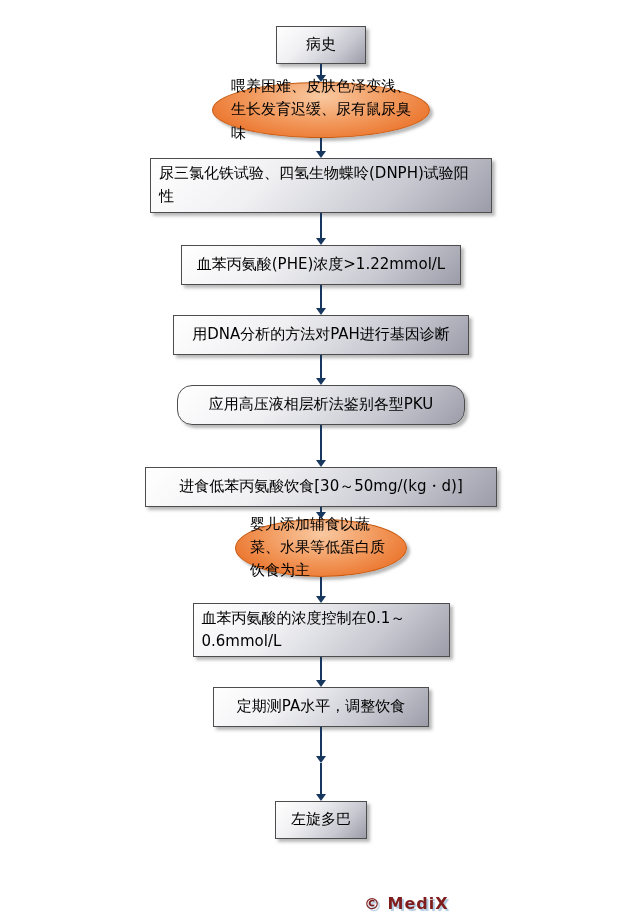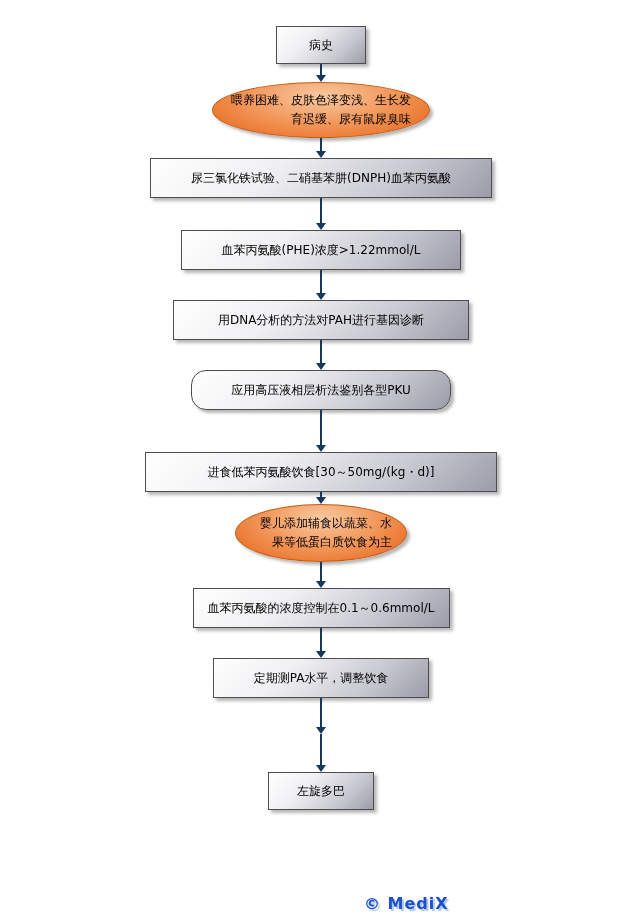--- a/index.html
+++ b/index.html
@@ -1,51 +1,51 @@
 <!DOCTYPE html>
 <html><head>
 <meta charset="utf-8">
 <style>
   html,body{margin:0;padding:0;background:#ffffff;}
   body{font-family:"DejaVu Sans","Liberation Sans",sans-serif;color:#000;}
   .canvas{position:relative;width:642px;height:919px;margin:0 auto;background:#ffffff;overflow:hidden;}
   .flow{position:absolute;top:0;left:0;width:100%;display:flex;flex-direction:column;align-items:center;}
   .title{margin-top:20px;font-size:20px;font-weight:bold;letter-spacing:3px;line-height:1.2;}
 
-  .node{display:flex;align-items:center;justify-content:center;text-align:right;
-        font-size:12px;line-height:1.55;box-sizing:border-box;padding:3px 8px;}
+  .node{display:flex;align-items:center;justify-content:center;text-align:left;
+        font-size:15px;line-height:1.55;box-sizing:border-box;padding:3px 8px;}
   .box{border:1px solid #4d4d4d;
        background:linear-gradient(135deg,#ffffff 0%,#f0f0f3 35%,#c9cad2 70%,#9b9ca8 100%);
        box-shadow:3px 3px 3px rgba(125,125,125,0.55);}
   .ellipse{border-radius:50%;border:1px solid #c55a11;
        background:radial-gradient(ellipse at 50% 25%,#f9c9a1 0%,#f29a5e 45%,#ec7b35 75%,#e2661f 100%);
        box-shadow:3px 3px 3px rgba(125,125,125,0.55);}
 
   
   .nd1{width:90px;min-height:38px;margin-top:26px;}
   .nd2{width:218px;height:56px;padding:4px 18px;}
   .nd3{width:342px;min-height:40px;}
   .nd4{width:280px;min-height:40px;}
   .nd5{width:296px;min-height:40px;}
-  .nd6{width:260px;min-height:40px;border-radius:15px;}
+  .nd6{width:288px;min-height:40px;border-radius:15px;}
   .nd7{width:352px;min-height:40px;}
   .nd8{width:172px;height:58px;padding:4px 14px;}
   .nd9{width:257px;min-height:40px;}
   .nd10{width:216px;min-height:40px;}
   .nd11{width:232px;min-height:40px;}
-  .nd12{width:106px;min-height:38px;}
+  .nd12{width:92px;min-height:38px;}
 
   .arrow{width:12px;display:flex;flex-direction:column;align-items:center;}
   .arrow .shaft{width:2px;background:#17375e;flex:1;}
   .arrow .head{width:0;height:0;border-left:5px solid transparent;border-right:5px solid transparent;border-top:7px solid #17375e;}
   .a1{height:18px;}.a2{height:20px;}.a3{height:32px;}.a4{height:30px;}.a5{height:30px;}
   .a6{height:42px;}.a7{height:12px;}.a8{height:26px;}.a9{height:30px;}.a10{height:36px;}.a11{height:38px;}
 
   .watermark{position:absolute;left:364px;top:894px;font-size:16px;font-weight:bold;
-       color:#1d4ed8;letter-spacing:1px;text-shadow:2px 2px 1px #aec8e0;}
+       color:#7f1d1d;letter-spacing:1px;text-shadow:2px 2px 1px #aec8e0;}
 </style>
 </head>
 <body>
 
 <div class="canvas">
   <div class="flow">
 
 
     <div class="node box nd1">病史</div>
 
@@ -54,21 +54,21 @@
       <span class="head"></span>
     </div>
 
     <div class="node ellipse nd2">喂养困难、皮肤色泽变浅、生长发育迟缓、尿有鼠尿臭味</div>
 
     <div class="arrow a2">
       <span class="shaft"></span>
       <span class="head"></span>
     </div>
 
-    <div class="node box nd3">尿三氯化铁试验、二硝基苯肼(DNPH)血苯丙氨酸</div>
+    <div class="node box nd3">尿三氯化铁试验、四氢生物蝶呤(DNPH)试验阳性</div>
 
     <div class="arrow a3">
       <span class="shaft"></span>
       <span class="head"></span>
     </div>
 
     <div class="node box nd4">血苯丙氨酸(PHE)浓度&gt;1.22mmol/L</div>
 
     <div class="arrow a4">
       <span class="shaft"></span>

